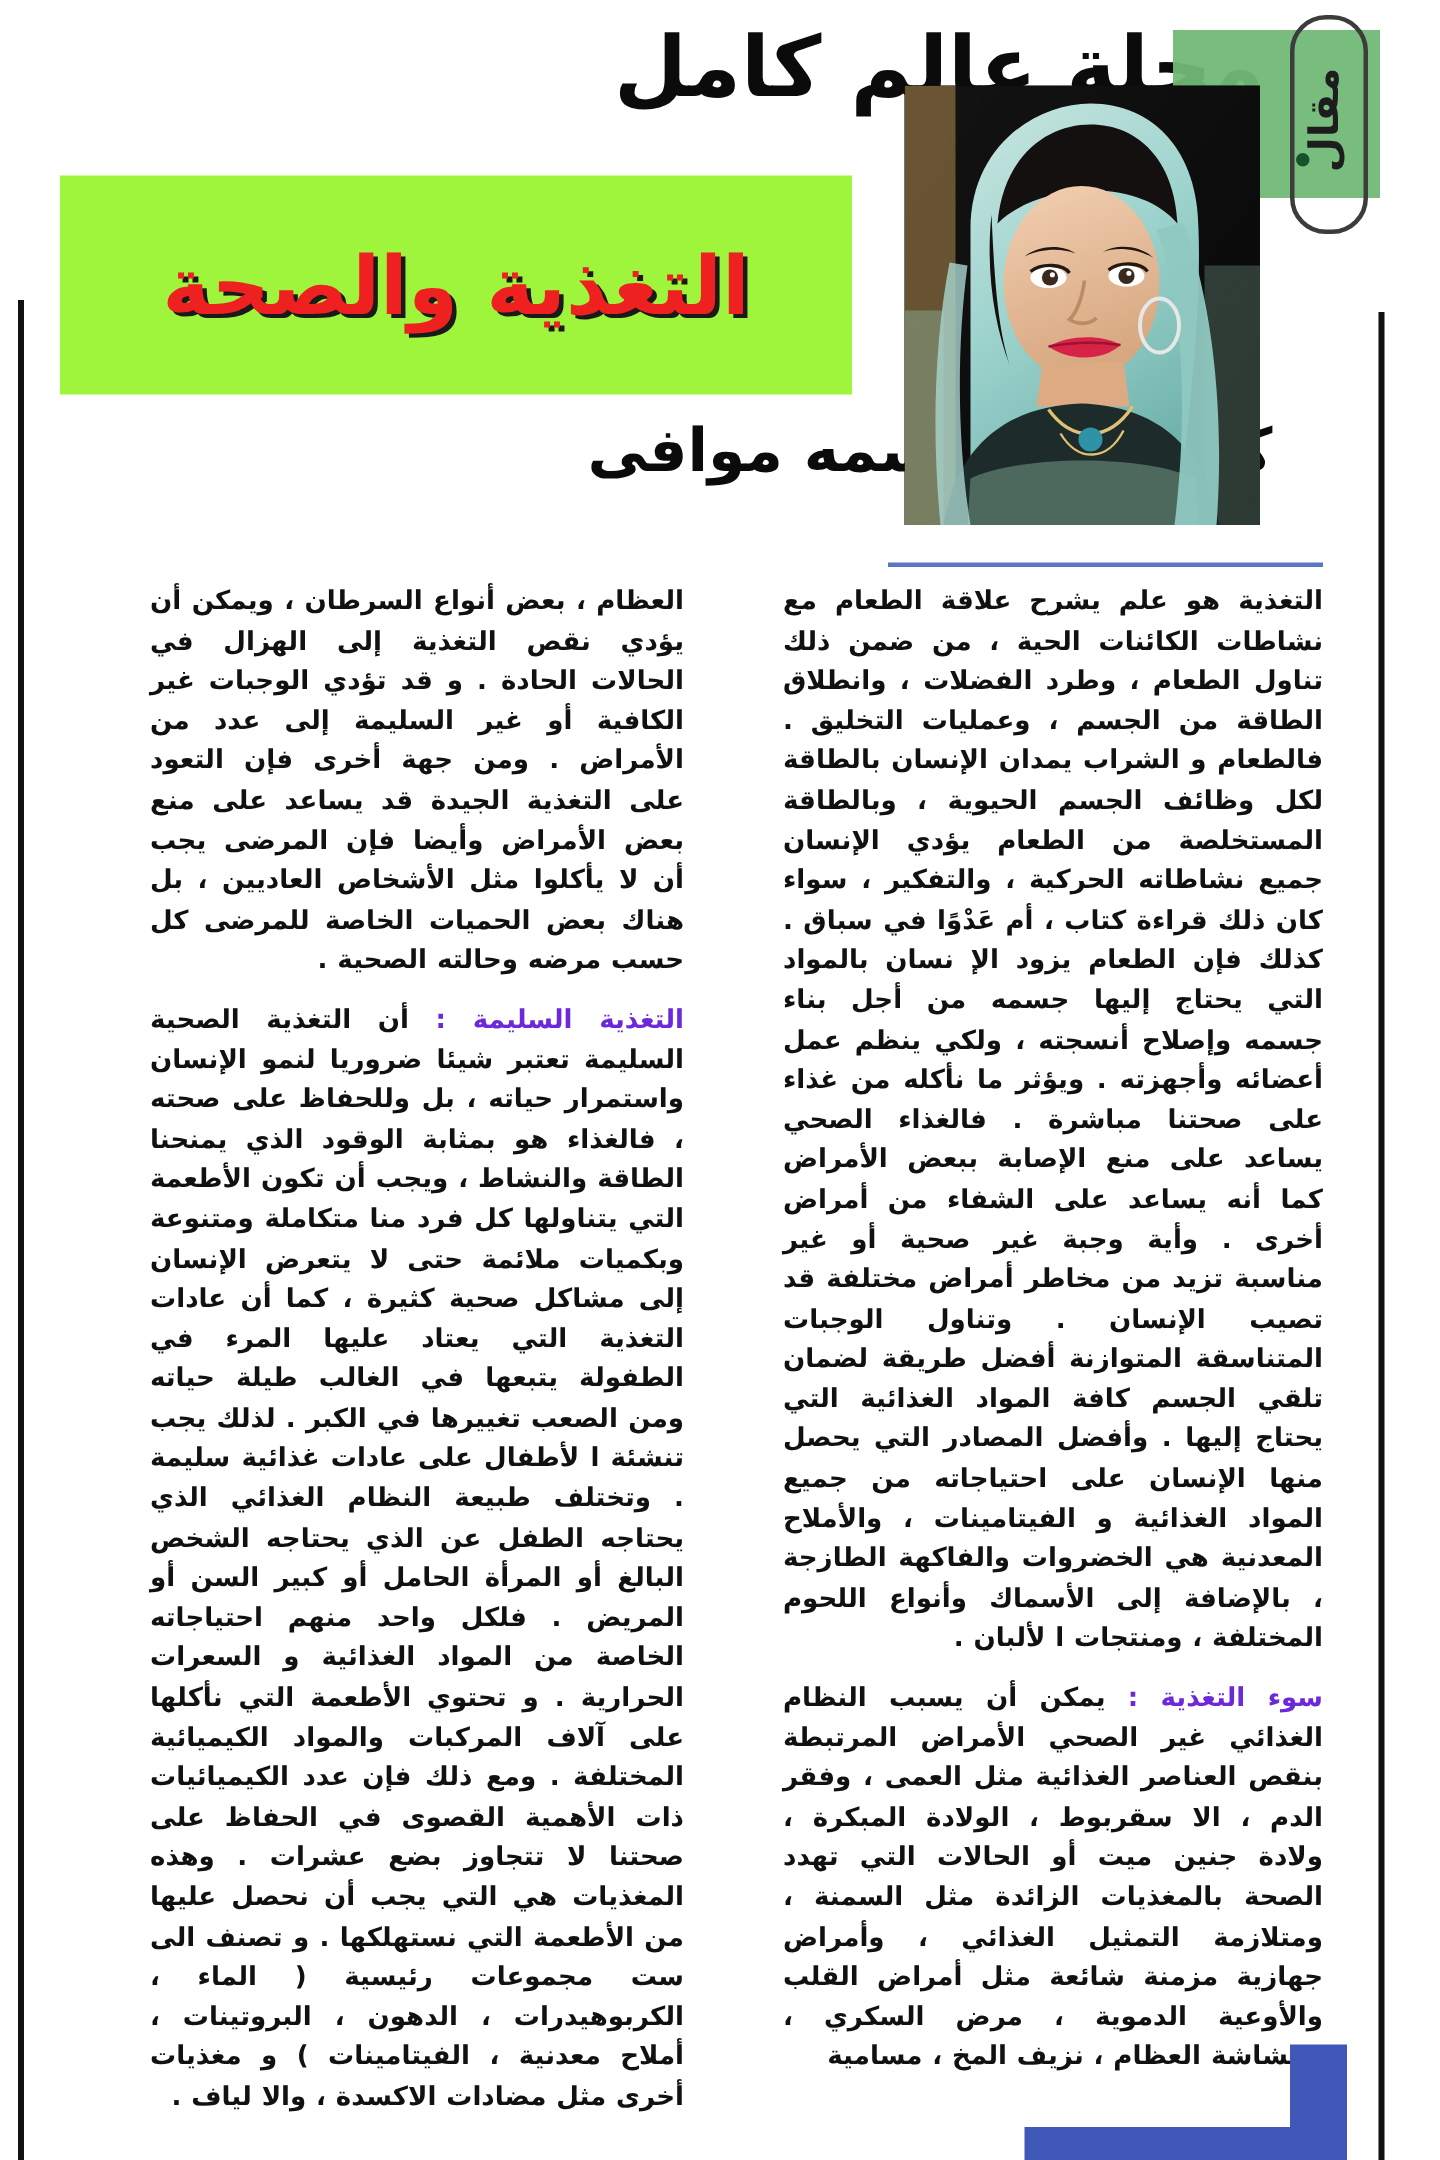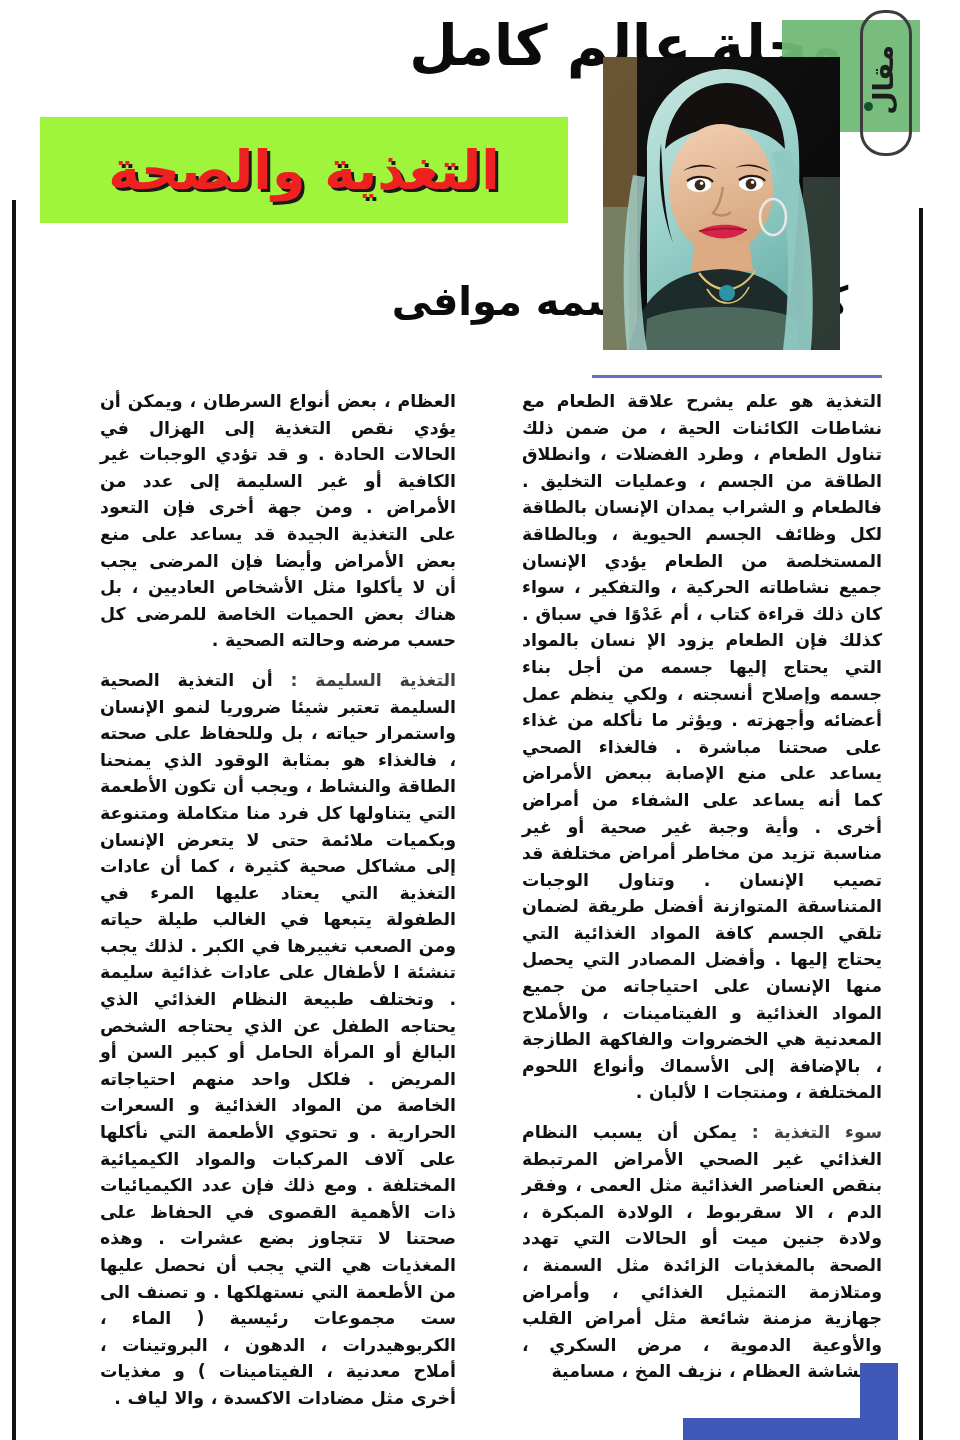--- a/index.html
+++ b/index.html
@@ -56,21 +56,21 @@
     letter-spacing: 1px;
     white-space: nowrap;
     direction: rtl;
   }
 
   .headline-band {
     position: absolute;
     left: 40px;
     top: 117px;
     width: 528px;
-    height: 106px;
+    height: 146px;
     background: #9ff43c;
     display: flex;
     align-items: center;
     justify-content: center;
   }
   .headline-text {
     font-size: 54px;
     font-weight: 700;
     color: #ee2020;
     text-shadow: 3px 3px 0 #1a1a1a;
@@ -185,21 +185,21 @@
     top: -13px;
     width: 290px;
     height: 3px;
     background: #5878c0;
   }
 
   .para { margin: 0 0 13px 0; }
   .para.gap { margin-top: 11px; }
 
   .sub-head {
-    color: #404040;
+    color: #6d28d9;
     font-weight: 700;
   }
 
   
   .blue-vert {
     position: absolute;
     left: 860px;
     top: 1363px;
     width: 38px;
     height: 77px;

